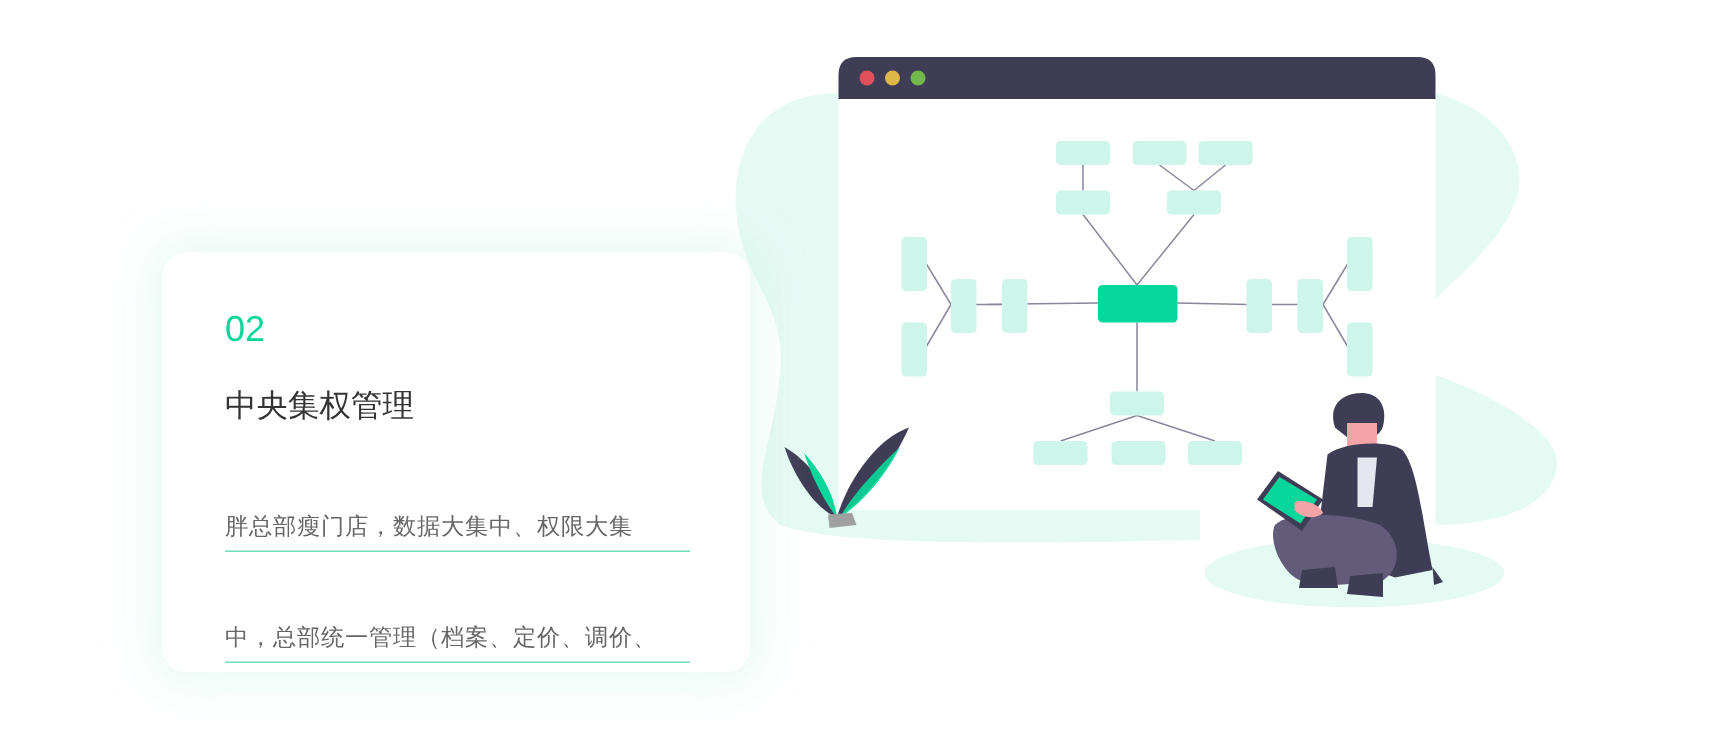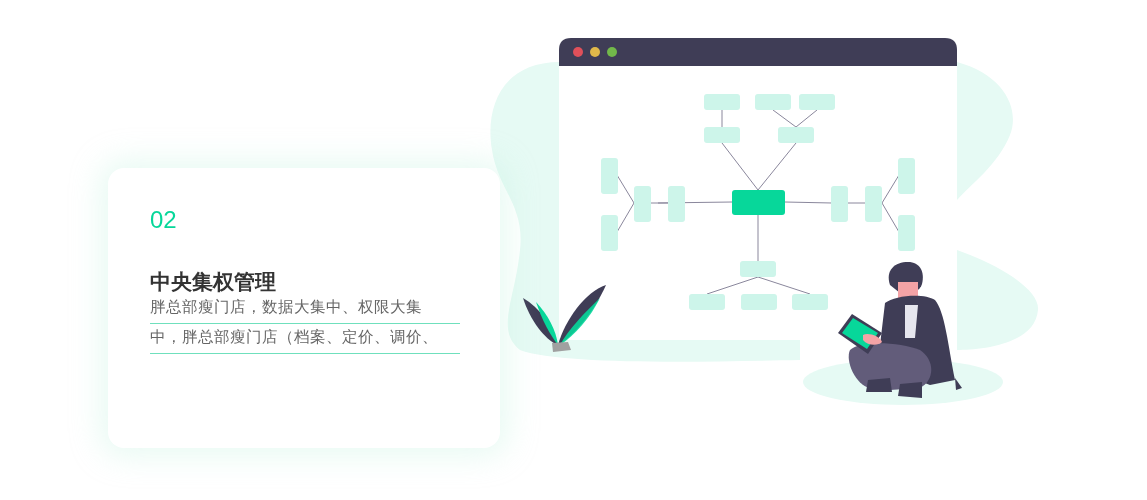--- a/index.html
+++ b/index.html
@@ -11,29 +11,30 @@
       position: absolute; left: 108px; top: 168px; width: 392px; height: 280px;
       background: #ffffff; border-radius: 16px;
       box-shadow: 0 0 30px 8px rgba(190, 240, 222, 0.35);
       z-index: 5;
     }
     .card-num {
       position: absolute; left: 42px; top: 38px; font-size: 24px; color: #07d79a;
       font-family: "Liberation Sans", sans-serif; letter-spacing: 0px;
     }
     .card-title {
-      position: absolute; left: 42px; top: 100px; font-size: 21px; color: #333333; font-weight: 700;
+      position: absolute; left: 42px; top: 88px; font-size: 21px; color: #333333; font-weight: 400;
     }
     .card-desc {
       position: absolute; left: 42px; top: 126px; width: 310px;
     }
     .desc-line {
       font-size: 15.5px; color: #666666; height: 29px; line-height: 27px;
       border-bottom: 1px solid #6fe0bd; white-space: nowrap; letter-spacing: 0.5px;
       display: block;
+      margin-top: 44px;
     }
     .desc-line.last { width: 288px; margin-top: 2px; }
     .illus { position: absolute; left: 0; top: 0; width: 1147px; height: 500px; z-index: 1; }
   </style>
 </head>
 <body>
 
 <svg class="illus" viewBox="0 0 1147 500" width="1147" height="500">
 
   <path d="M560 62 C500 62 485 110 492 150 C498 190 525 205 520 250 C515 300 495 330 520 350 C560 365 700 362 800 360 L800 340 L560 340 Z" fill="#e6faf4"></path>
@@ -110,15 +111,15 @@
     <path d="M863 335 C868 332 880 336 882 342 C878 346 868 346 863 340 Z" fill="#f4a3a6"></path>
     <path d="M955 378 L962 388 L956 390 Z" fill="#3f3d56"></path>
   </g>
 </svg>
 
 <div class="card">
   <div class="card-num">02</div>
   <div class="card-title">中央集权管理</div>
   <div class="card-desc">
     <span class="desc-line">胖总部瘦门店，数据大集中、权限大集</span>
-    <span class="desc-line">中，胖总部瘦门店（档案、定价、调价、</span>
+    <span class="desc-line">中，总部统一管理（档案、定价、调价、</span>
   </div>
 </div>
 
 </body></html>

